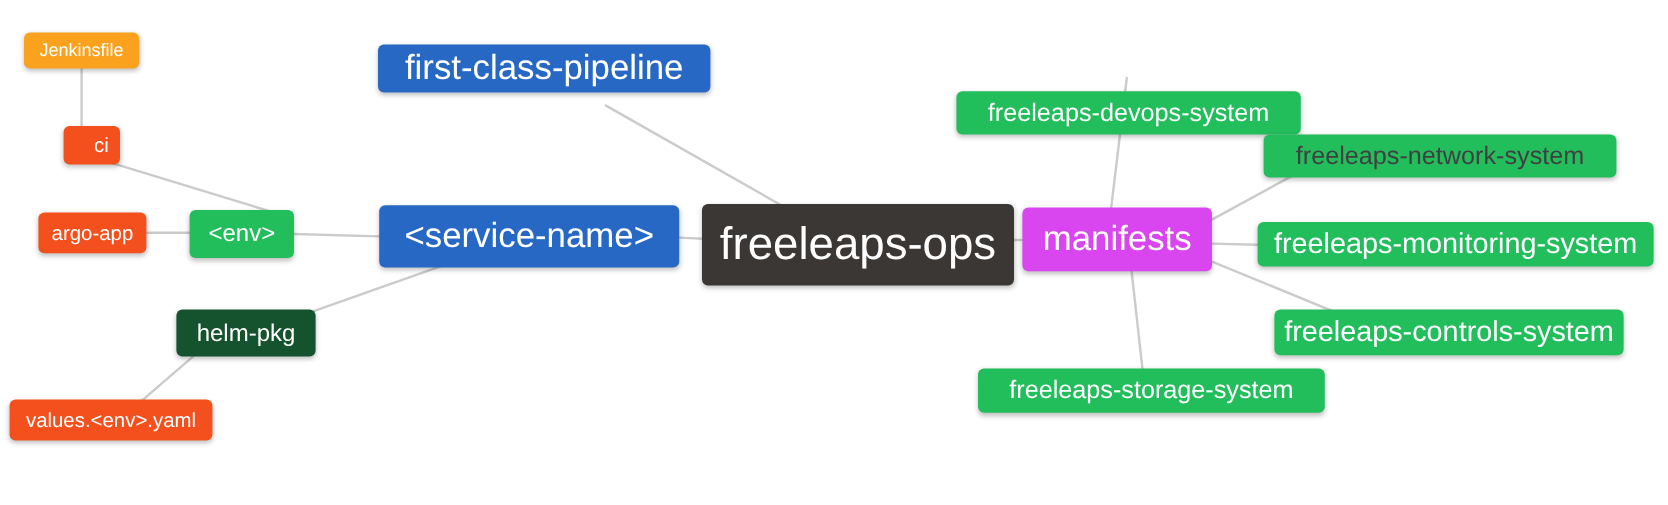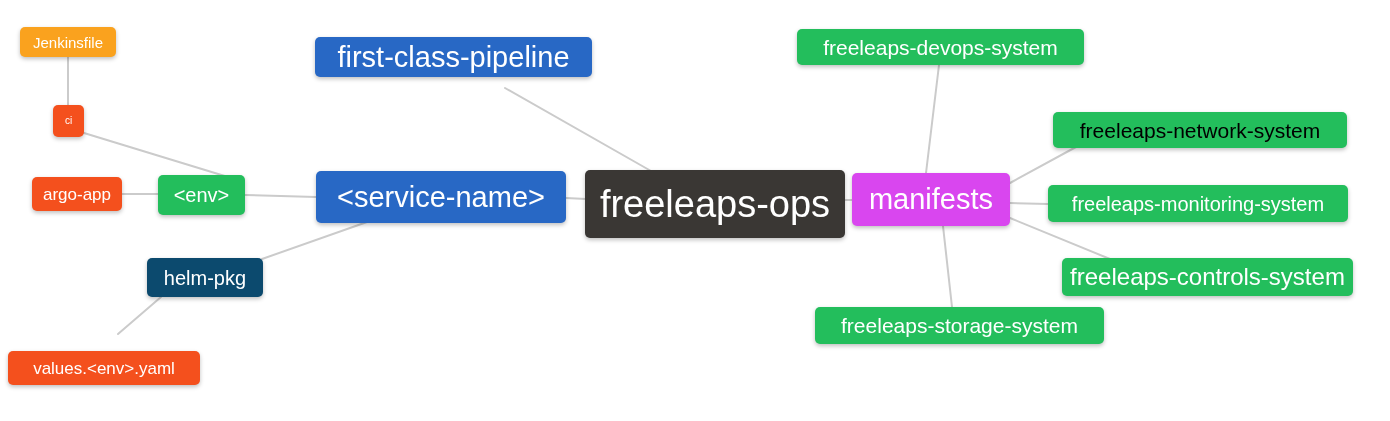--- a/index.html
+++ b/index.html
@@ -29,32 +29,32 @@
     color: #ffffff;
     border-radius: 5px;
     box-shadow: 0 2px 4px rgba(0,0,0,0.25);
     white-space: nowrap;
     cursor: pointer;
     user-select: none;
     line-height: 1;
   }
   
   #n-jenkinsfile { left: 20px;   top: 27px;  width: 96px;  height: 30px; font-size: 15px; }
-  #n-ci          { left: 53px;   top: 105px; width: 31px;  height: 32px; font-size: 10px; }
+  #n-ci          { left: 53px;   top: 105px; width: 31px;  height: 32px; font-size: 17px; padding-left: 16px; }
   #n-argo-app    { left: 32px;   top: 177px; width: 90px;  height: 34px; font-size: 17px; }
   #n-env         { left: 158px;  top: 175px; width: 87px;  height: 40px; font-size: 20px; }
   #n-helm-pkg    { left: 147px;  top: 258px; width: 116px; height: 39px; font-size: 20px; }
-  #n-values      { left: 8px;    top: 351px; width: 192px; height: 34px; font-size: 17px; }
+  #n-values      { left: 8px;    top: 333px; width: 169px; height: 34px; font-size: 17px; }
   #n-fcp         { left: 315px;  top: 37px;  width: 277px; height: 40px; font-size: 29px; }
   #n-service     { left: 316px;  top: 171px; width: 250px; height: 52px; font-size: 29px; }
   #n-ops         { left: 585px;  top: 170px; width: 260px; height: 68px; font-size: 38px; }
   #n-manifests   { left: 852px;  top: 173px; width: 158px; height: 53px; font-size: 29px; }
   #n-devops      { left: 797px;  top: 29px;  width: 287px; height: 36px; font-size: 21px; }
   #n-network     { left: 1053px; top: 112px; width: 294px; height: 36px; font-size: 21px; }
-  #n-monitoring  { left: 1048px; top: 185px; width: 300px; height: 37px; font-size: 20px; }
+  #n-monitoring  { left: 1048px; top: 185px; width: 330px; height: 37px; font-size: 24px; }
   #n-controls    { left: 1062px; top: 258px; width: 291px; height: 38px; font-size: 24px; }
   #n-storage     { left: 815px;  top: 307px; width: 289px; height: 37px; font-size: 21px; }
 </style>
 </head>
 <body>
 
 <div class="canvas" style="background: rgb(255, 255, 255); border-radius: 27px;">
 
   <svg class="edges" viewBox="0 0 1390 421" xmlns="http://www.w3.org/2000/svg">
     <line x1="68" y1="57" x2="68" y2="106"></line>
@@ -70,25 +70,25 @@
     <line x1="1010" y1="183" x2="1076" y2="147"></line>
     <line x1="1010" y1="203" x2="1048" y2="204"></line>
     <line x1="1010" y1="218" x2="1110" y2="259"></line>
     <line x1="943" y1="226" x2="952" y2="307"></line>
   </svg>
 
   <div class="node" id="n-jenkinsfile" style="background: rgb(250, 162, 30); color: rgb(255, 255, 255);">Jenkinsfile</div>
   <div class="node" id="n-ci" style="background: rgb(244, 80, 29); color: rgb(255, 255, 255);">ci</div>
   <div class="node" id="n-argo-app" style="background: rgb(244, 80, 29); color: rgb(255, 255, 255);">argo-app</div>
   <div class="node" id="n-env" style="background: rgb(35, 190, 92); color: rgb(255, 255, 255);">&lt;env&gt;</div>
-  <div class="node" id="n-helm-pkg" style="background: #0c4a6e; color: rgb(255, 255, 255);">helm-pkg</div>
+  <div class="node" id="n-helm-pkg" style="background: #14532d; color: rgb(255, 255, 255);">helm-pkg</div>
   <div class="node" id="n-values" style="background: rgb(244, 80, 29); color: rgb(255, 255, 255);">values.&lt;env&gt;.yaml</div>
   <div class="node" id="n-fcp" style="background: rgb(40, 104, 197); color: rgb(255, 255, 255);">first-class-pipeline</div>
   <div class="node" id="n-service" style="background: rgb(40, 104, 197); color: rgb(255, 255, 255);">&lt;service-name&gt;</div>
   <div class="node" id="n-ops" style="background: rgb(58, 55, 52); color: rgb(255, 255, 255);">freeleaps-ops</div>
   <div class="node" id="n-manifests" style="background: #d946ef; color: rgb(255, 255, 255);">manifests</div>
-  <div class="node" id="n-devops" style="background: rgb(35, 190, 92); color: rgb(255, 255, 255);">freeleaps-devops-system</div>
-  <div class="node" id="n-network" style="background: rgb(35, 190, 92); color: #000000;">freeleaps-network-system</div>
+  <div class="node" id="n-devops" style="background: rgb(35, 190, 92); color: rgb(255, 255, 255); margin-top: 47px;">freeleaps-devops-system</div>
+  <div class="node" id="n-network" style="background: rgb(35, 190, 92); color: #404040;">freeleaps-network-system</div>
   <div class="node" id="n-monitoring" style="background: rgb(35, 190, 92); color: rgb(255, 255, 255);">freeleaps-monitoring-system</div>
   <div class="node" id="n-controls" style="background: rgb(35, 190, 92); color: rgb(255, 255, 255);">freeleaps-controls-system</div>
   <div class="node" id="n-storage" style="background: rgb(35, 190, 92); color: rgb(255, 255, 255);">freeleaps-storage-system</div>
 
 </div>
 
 </body></html>

